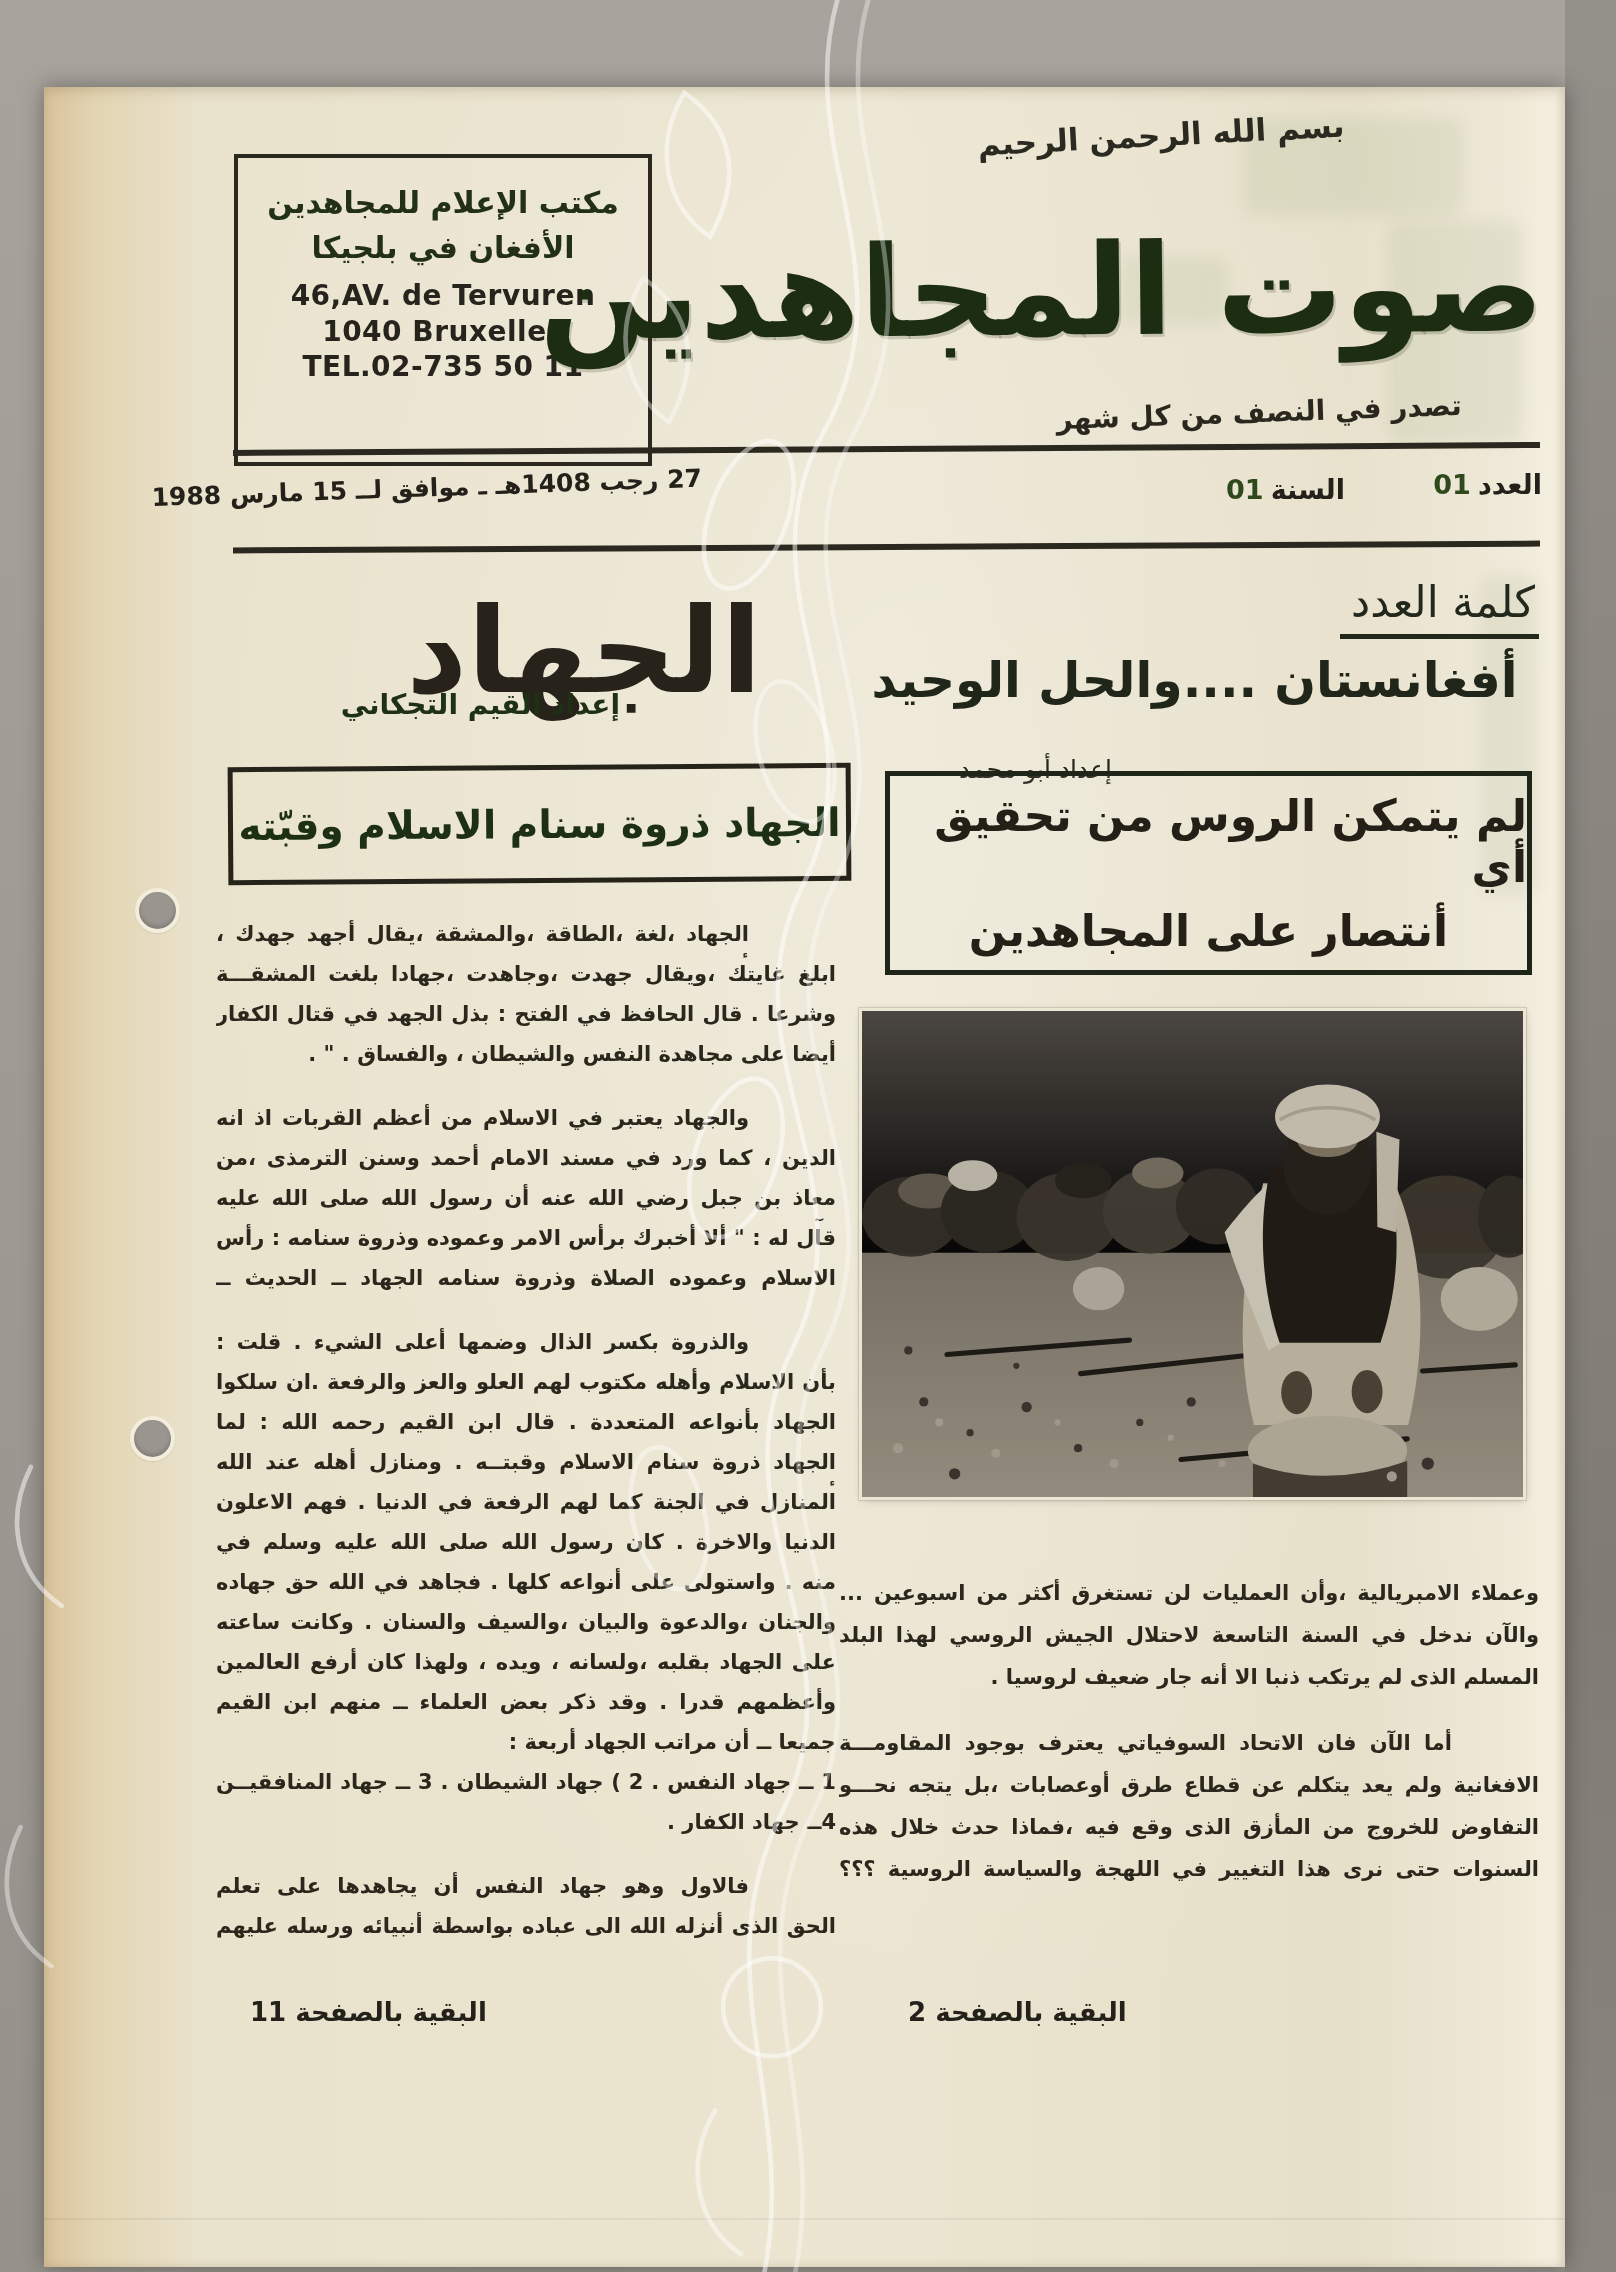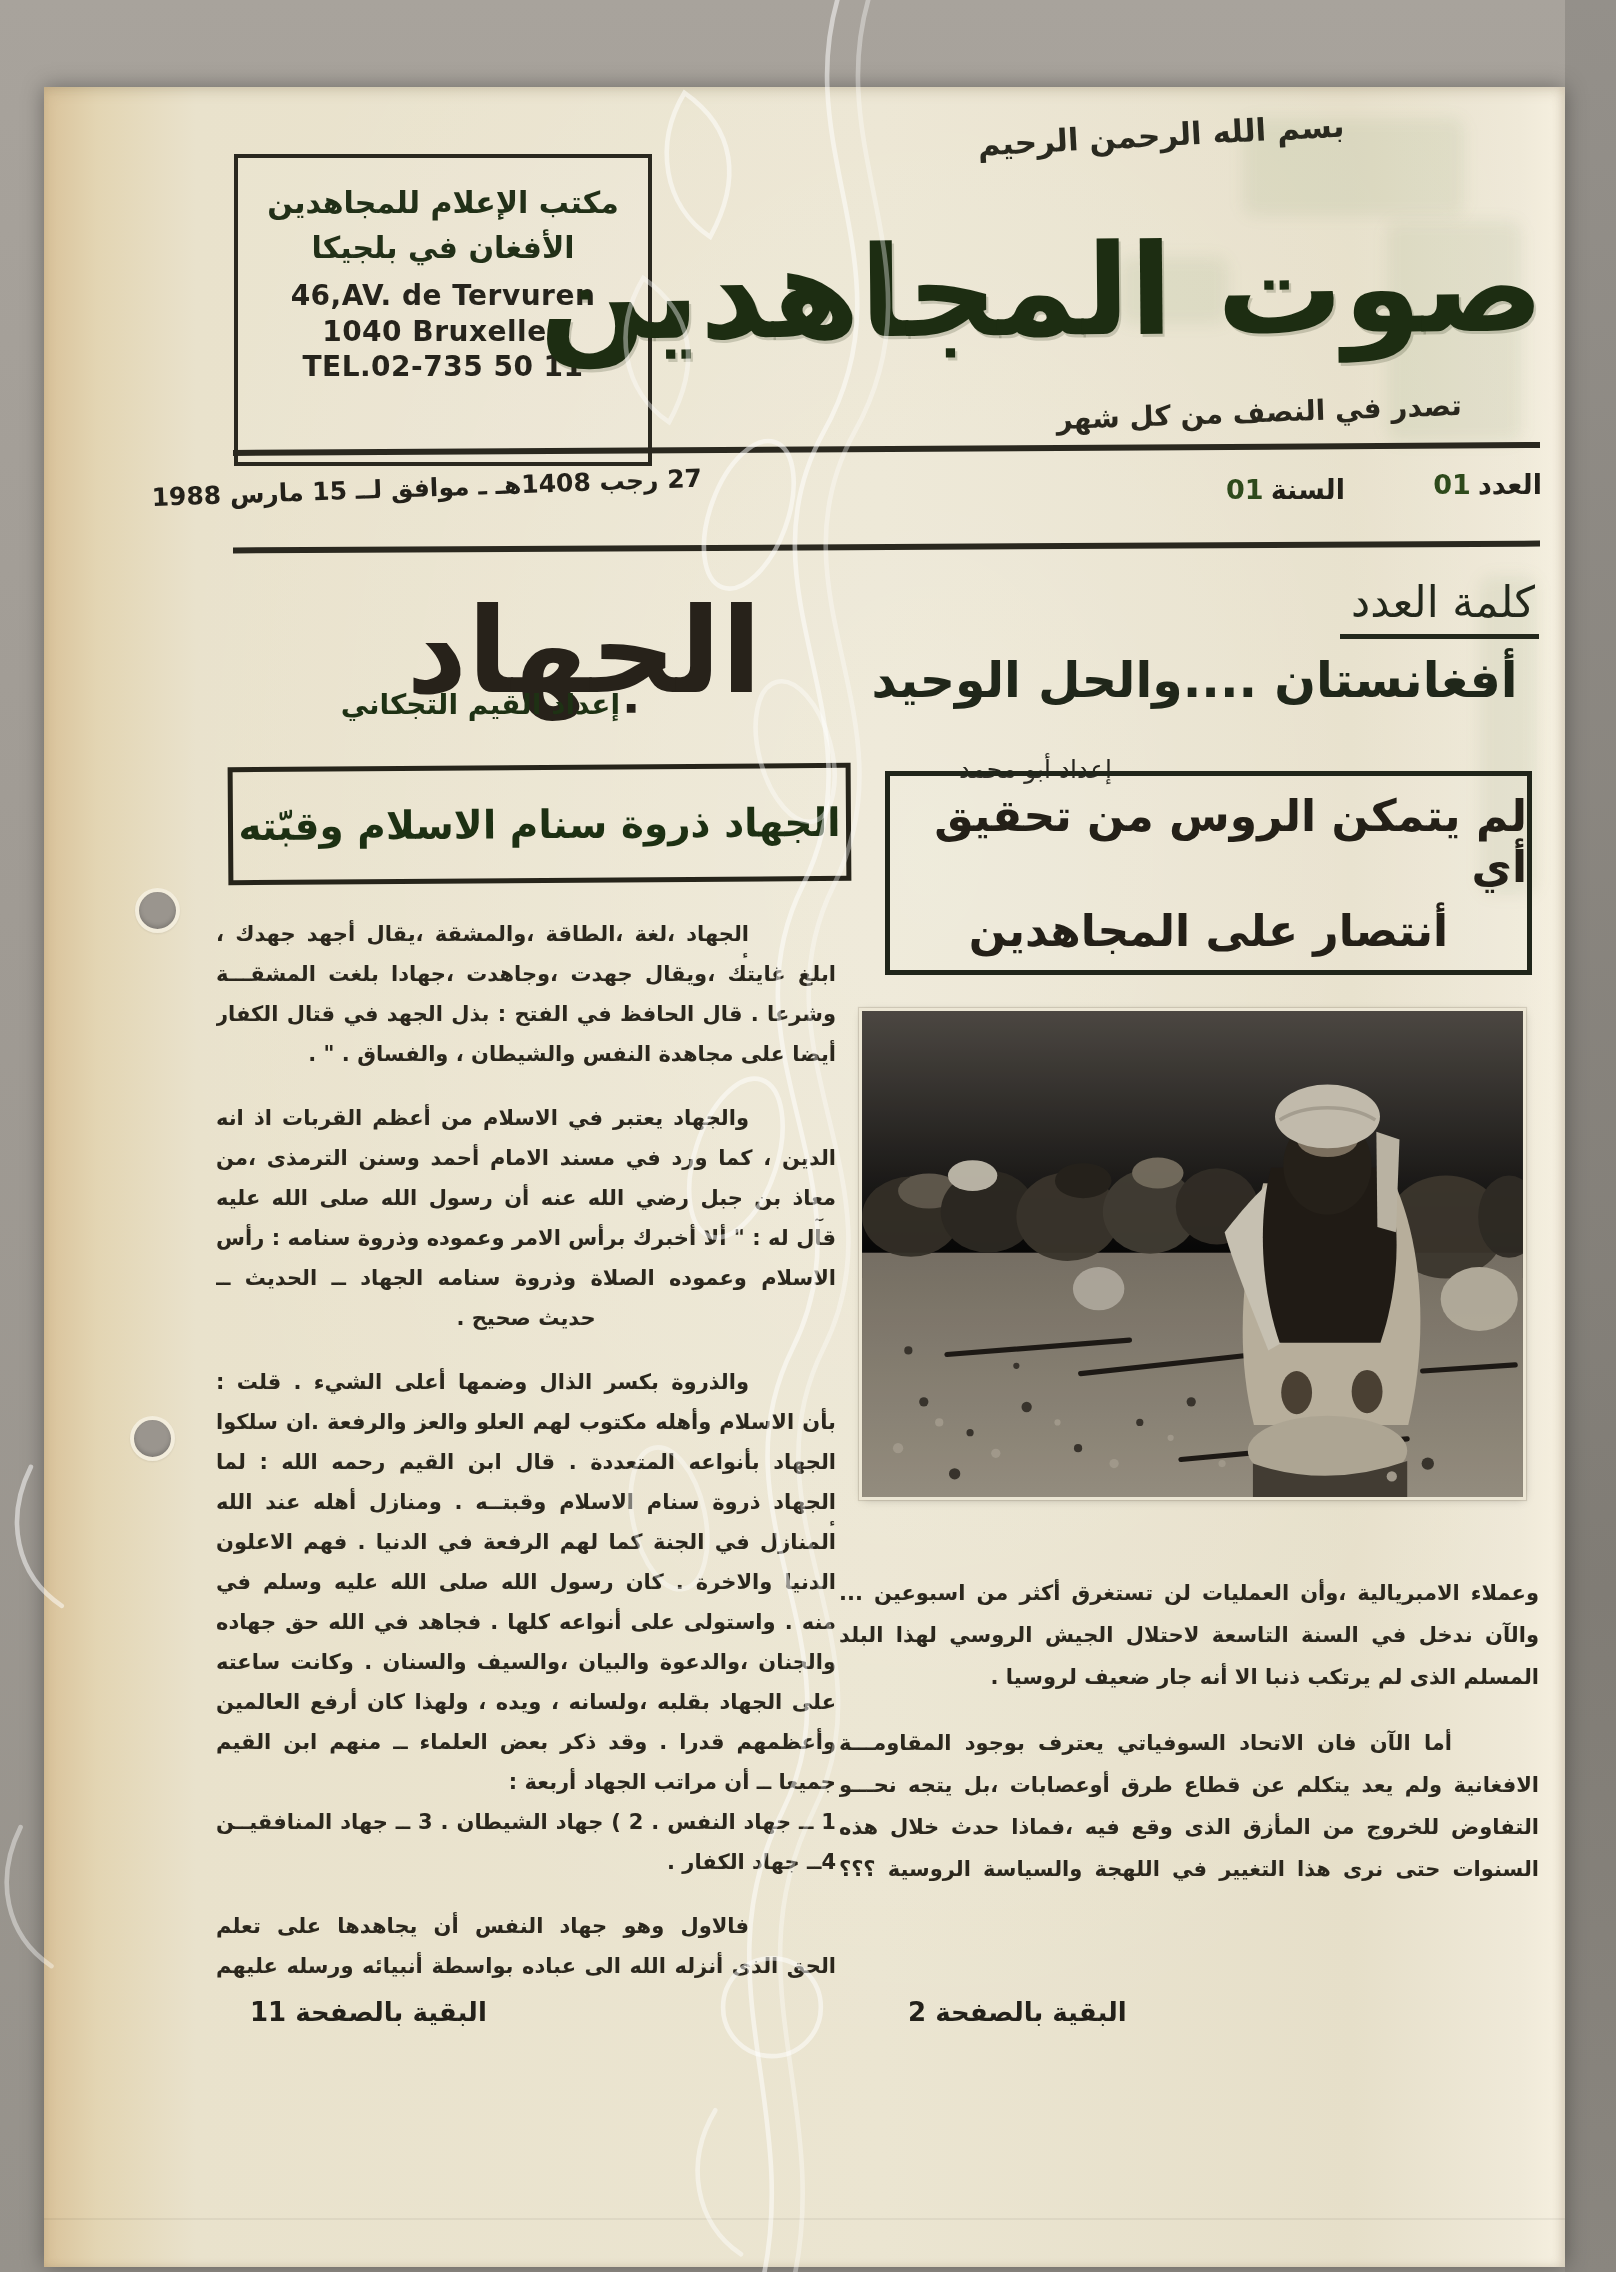--- a/index.html
+++ b/index.html
@@ -235,21 +235,20 @@
         <div class="bline ind">الجهاد ،لغة ،الطاقة ،والمشقة ،يقال أجهد جهدك ، أي</div>
         <div class="bline">ابلغ غايتك ،ويقال جهدت ،وجاهدت ،جهادا بلغت المشقـــة</div>
         <div class="bline">وشرعا . قال الحافظ في الفتح : بذل الجهد في قتال الكفار ،ويطلق</div>
         <div class="bline endl">أيضا على مجاهدة النفس والشيطان ، والفساق . " .</div>
         <div class="bline gap"></div>
         <div class="bline ind">والجهاد يعتبر في الاسلام من أعظم القربات اذ انه ذروة سنــام</div>
         <div class="bline">الدين ، كما ورد في مسند الامام أحمد وسنن الترمذى ،من حديــث</div>
         <div class="bline">معاذ بن جبل رضي الله عنه أن رسول الله صلى الله عليه وآله وسلــم</div>
         <div class="bline">قال له : " ألا أخبرك برأس الامر وعموده وذروة سنامه : رأس الامــر</div>
         <div class="bline">الاسلام وعموده الصلاة وذروة سنامه الجهاد ــ الحديث ــ وهـــو</div>
-        <div class="bline endl endc">حديث صحيح .</div>
         <div class="bline gap"></div>
         <div class="bline ind">والذروة بكسر الذال وضمها أعلى الشيء . قلت : وفيه اشعــار</div>
         <div class="bline">بأن الاسلام وأهله مكتوب لهم العلو والعز والرفعة .ان سلكوا سبيل</div>
         <div class="bline">الجهاد بأنواعه المتعددة . قال ابن القيم رحمه الله : لما كـــان</div>
         <div class="bline">الجهاد ذروة سنام الاسلام وقبتــه . ومنازل أهله عند الله أعلـــى</div>
         <div class="bline">المنازل في الجنة كما لهم الرفعة في الدنيا . فهم الاعلون فـــي</div>
         <div class="bline">الدنيا والاخرة . كان رسول الله صلى الله عليه وسلم في الذروة العليا</div>
         <div class="bline">منه . واستولى على أنواعه كلها . فجاهد في الله حق جهاده بالقلب</div>
         <div class="bline">والجنان ،والدعوة والبيان ،والسيف والسنان . وكانت ساعته موقوفة</div>
         <div class="bline">على الجهاد بقلبه ،ولسانه ، ويده ، ولهذا كان أرفع العالمين ذكرا</div>

